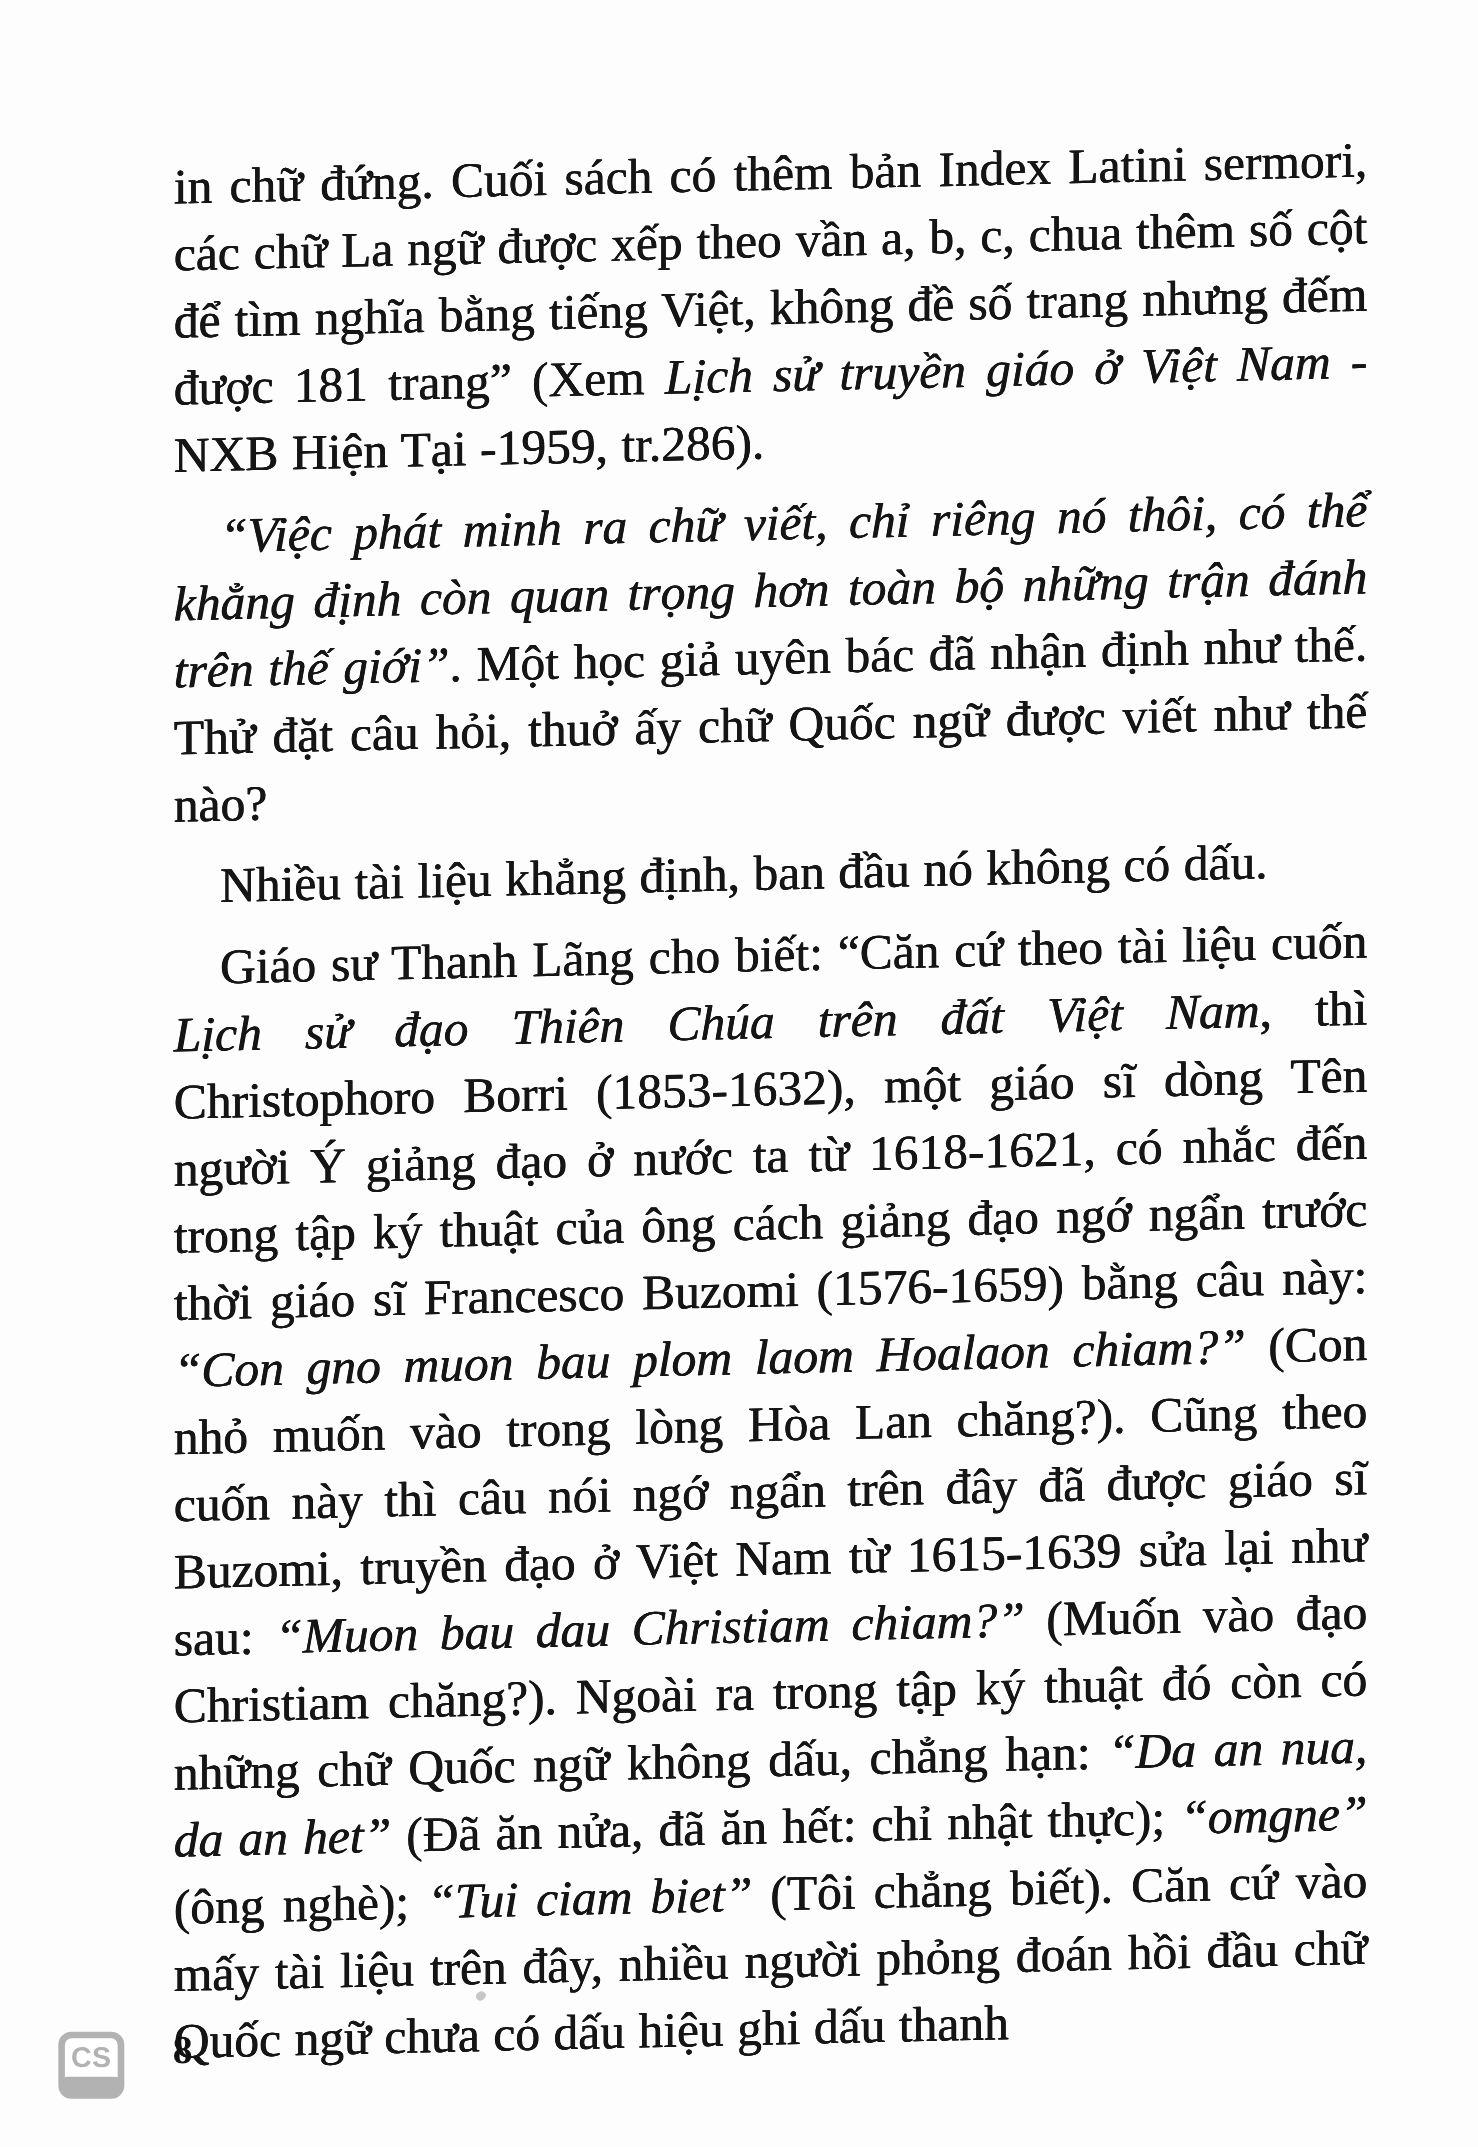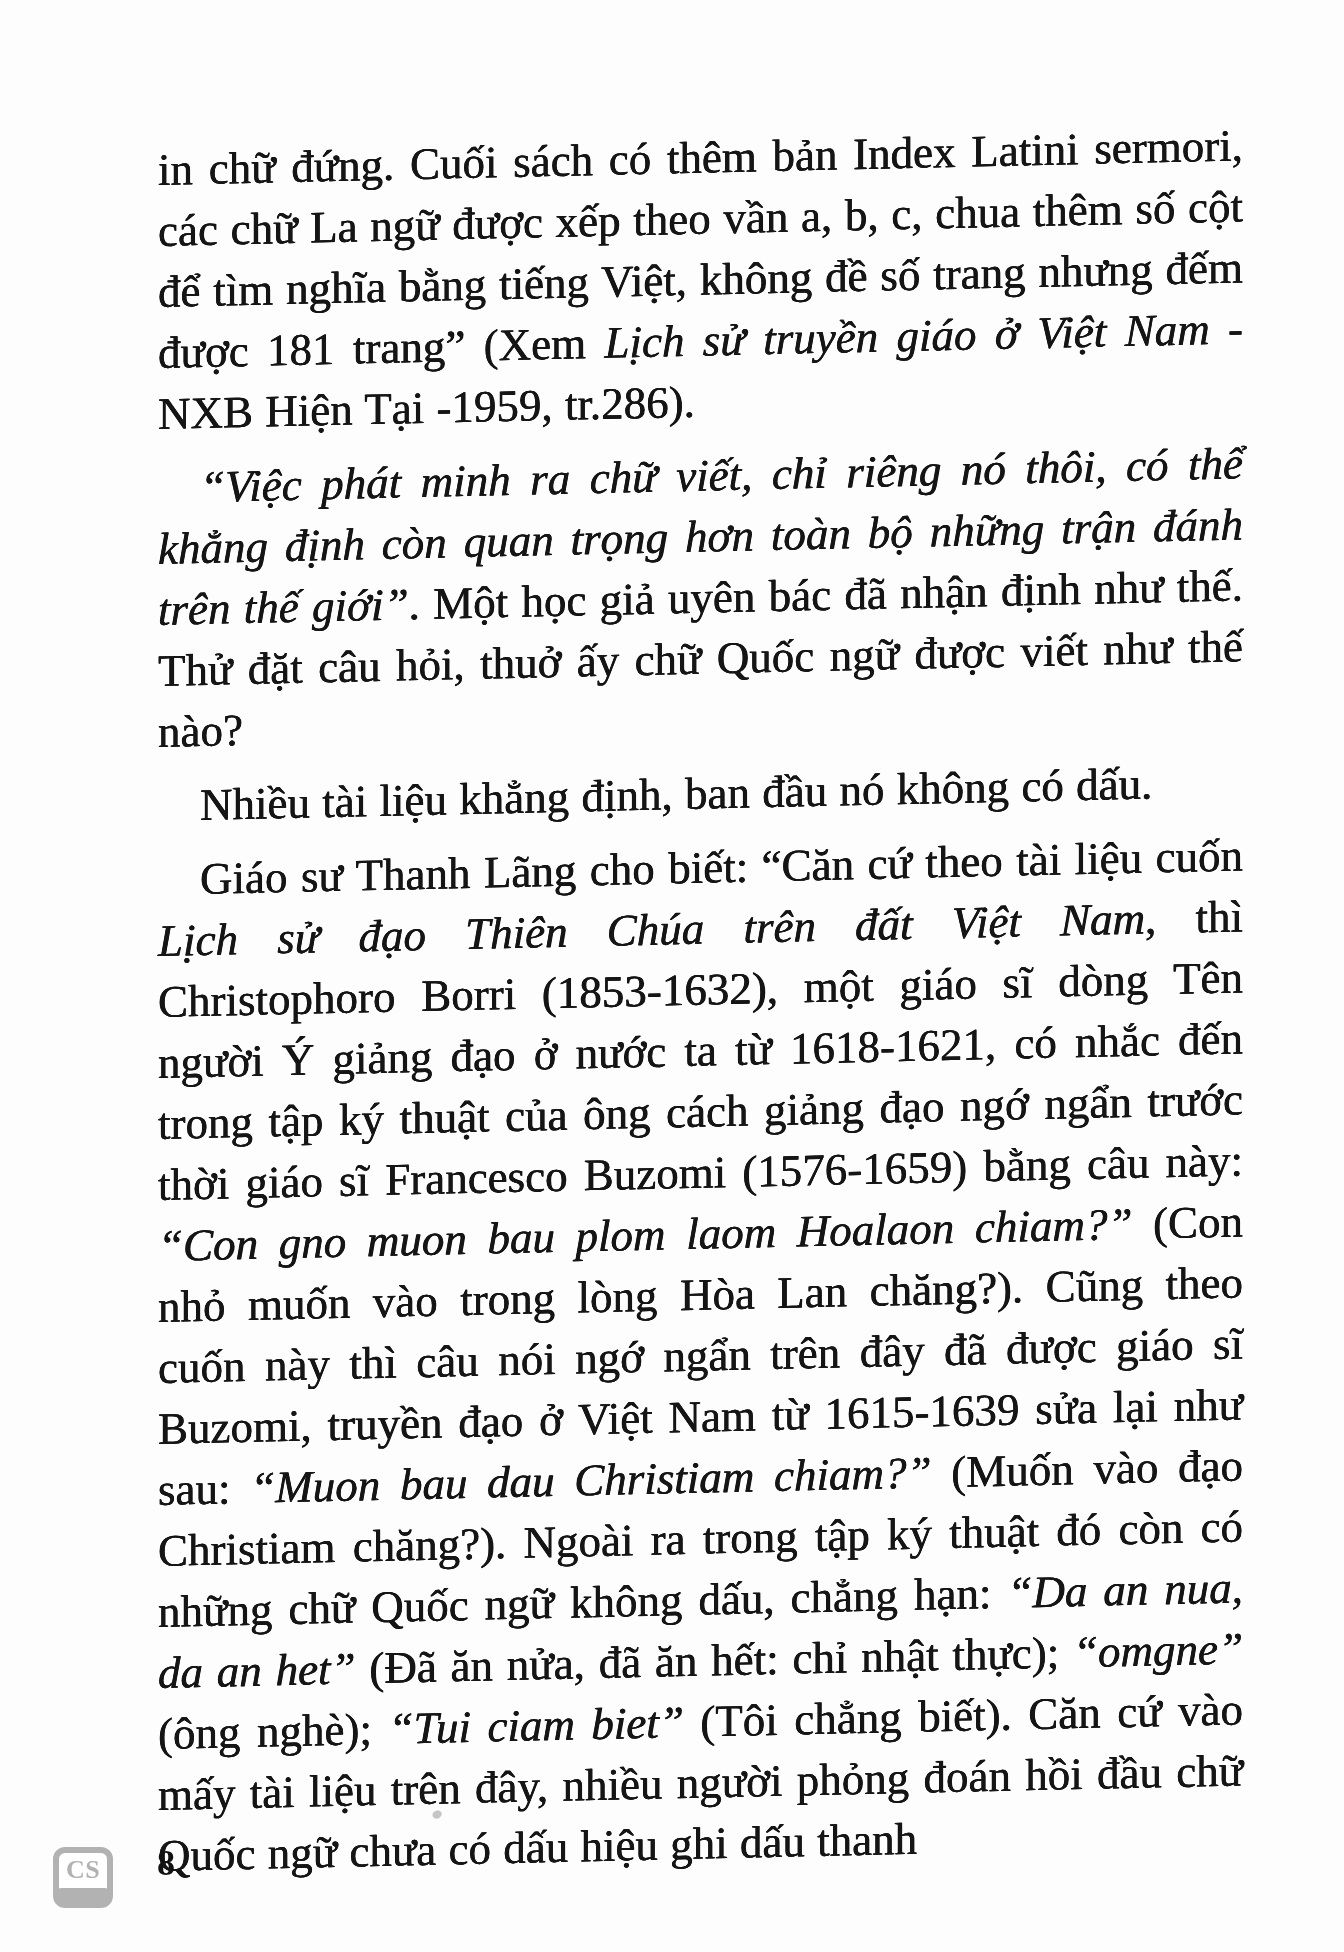--- a/index.html
+++ b/index.html
@@ -87,21 +87,21 @@
   }
   .cs-logo-label {
     position: absolute;
     left: 0;
     top: 2px;
     width: 100%;
     height: 30px;
     display: flex;
     align-items: center;
     justify-content: center;
-    font-family: Liberation Serif, serif;
+    font-family: Liberation Sans, sans-serif;
     font-weight: 700;
     font-size: 26px;
     letter-spacing: 0.5px;
     color: var(--watermark_logo, #b2b2b2);
   }
   .cs-logo-base {
     position: absolute;
     left: -1px;
     bottom: -1px;
     width: calc(100% + 2px);

